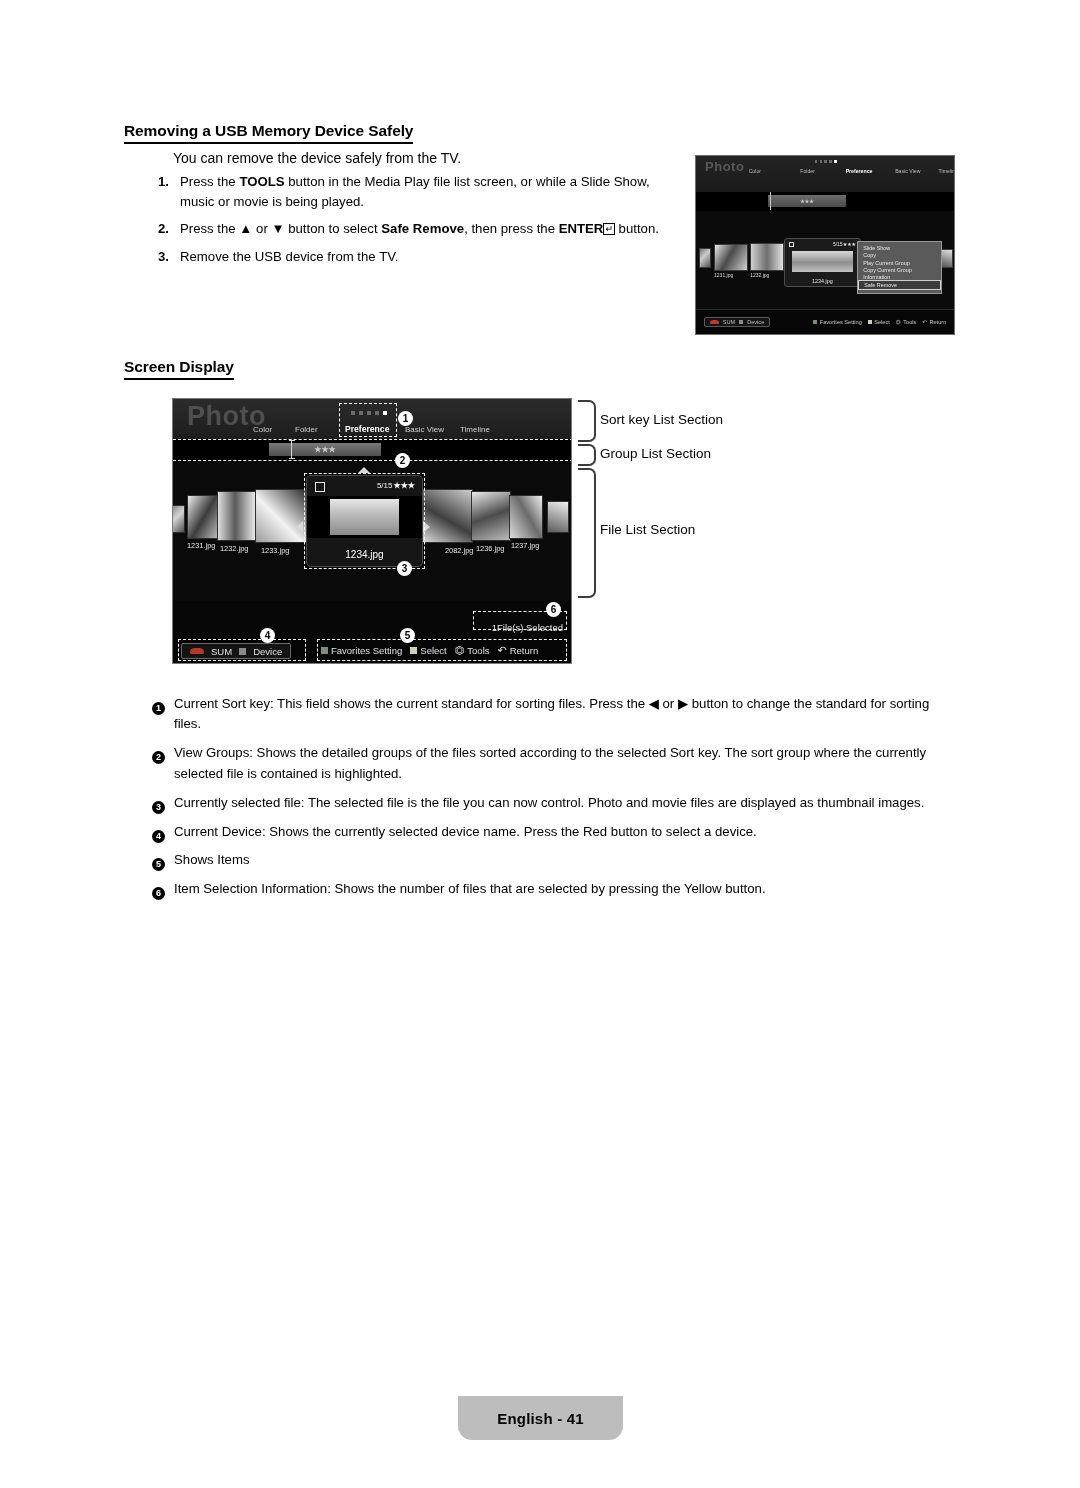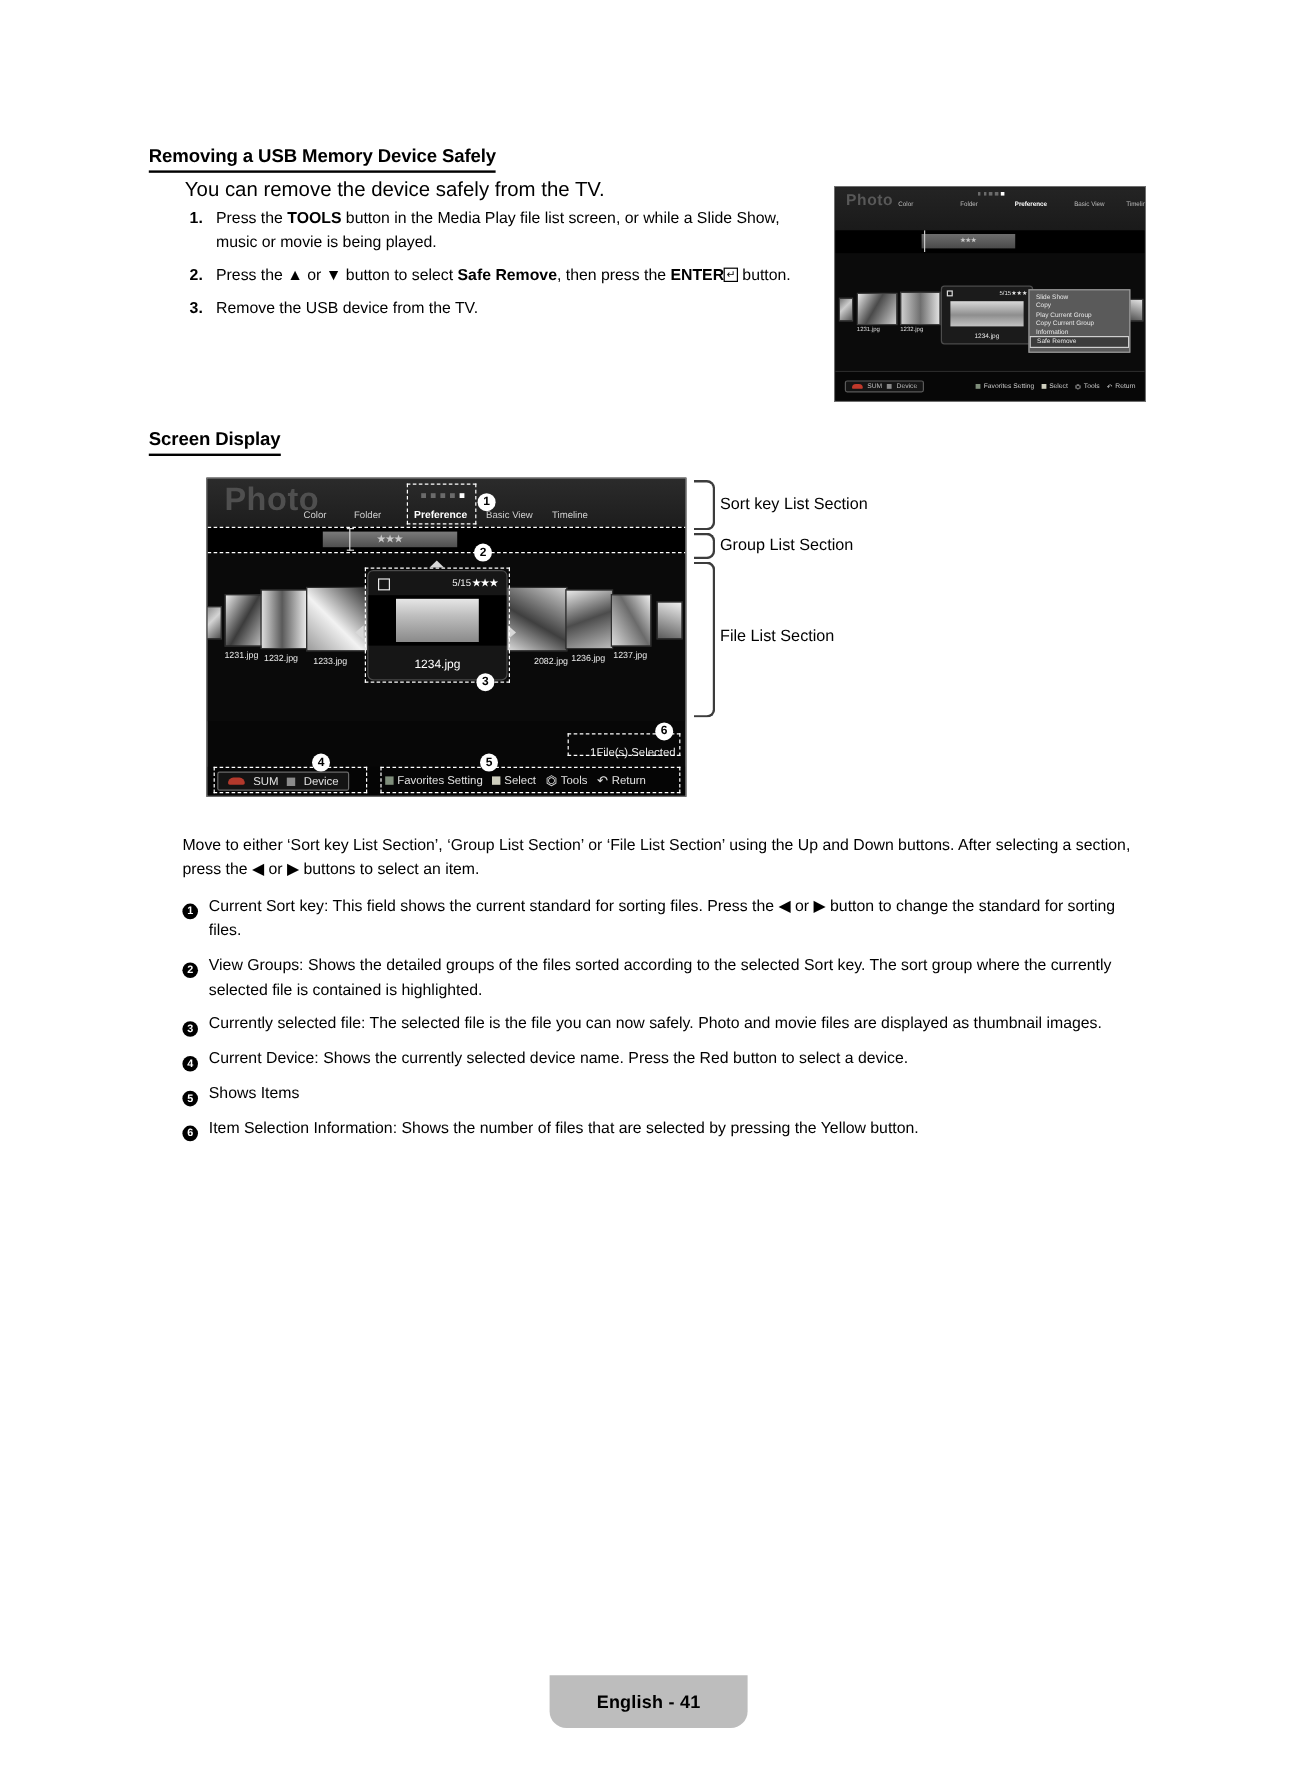--- a/index.html
+++ b/index.html
@@ -21,21 +21,21 @@
     font-size:15.5px;
     letter-spacing:-0.1px;
     padding-bottom:2px;
     border-bottom:2.4px solid #000;
     white-space:nowrap;
   }
   #h-remove { left:124px; top:122px; }
   #h-screen { left:124px; top:358px; }
 
   
-  .bodytext { position:absolute; font-size:17px; line-height:20.5px; }
+  .bodytext { position:absolute; font-size:14px; line-height:20.5px;margin-left:19px; }
   #intro-line { left:154px; top:148px; }
 
   .numlist { position:absolute; left:154px; top:172px; width:525px; }
   .numrow { display:flex; margin-bottom:6.5px; font-size:13.2px; line-height:20.4px; }
   .numrow .n { width:26px; flex:0 0 26px; font-weight:bold; text-align:left; padding-left:4px;}
   .numrow .t { flex:1; }
 
   
   .tv {
     position:absolute;
@@ -470,41 +470,40 @@
   <div class="brk" style="left:578px;top:400px;height:42px;"></div>
   <div class="brk" style="left:578px;top:444px;height:22px;"></div>
   <div class="brk" style="left:578px;top:468px;height:130px;"></div>
 
   <div class="seclabel" style="left:600px;top:412px;">Sort key List Section</div>
   <div class="seclabel" style="left:600px;top:446px;">Group List Section</div>
   <div class="seclabel" style="left:600px;top:522px;">File List Section</div>
 
   <div class="expl">
 
-    <div class="lead">Move to either ‘Sort key List Section’, ‘Group List Section’ or ‘File List Section’ using the Up and Down buttons. After selecting a section, press the ◀ or ▶ buttons to select an item.</div>
 
     <div class="erow">
       <div class="bullet">
         <span class="cnum">1</span>
       </div>
       <div class="etxt">Current Sort key: This field shows the current standard for sorting files. Press the ◀ or ▶ button to change the standard for sorting files.</div>
     </div>
 
     <div class="erow">
       <div class="bullet">
         <span class="cnum">2</span>
       </div>
       <div class="etxt">View Groups: Shows the detailed groups of the files sorted according to the selected Sort key. The sort group where the currently selected file is contained is highlighted.</div>
     </div>
 
     <div class="erow">
       <div class="bullet">
         <span class="cnum">3</span>
       </div>
-      <div class="etxt">Currently selected file: The selected file is the file you can now safely. Photo and movie files are displayed as thumbnail images.</div>
+      <div class="etxt">Currently selected file: The selected file is the file you can now control. Photo and movie files are displayed as thumbnail images.</div>
     </div>
 
     <div class="erow">
       <div class="bullet">
         <span class="cnum">4</span>
       </div>
       <div class="etxt">Current Device: Shows the currently selected device name. Press the Red button to select a device.</div>
     </div>
 
 

